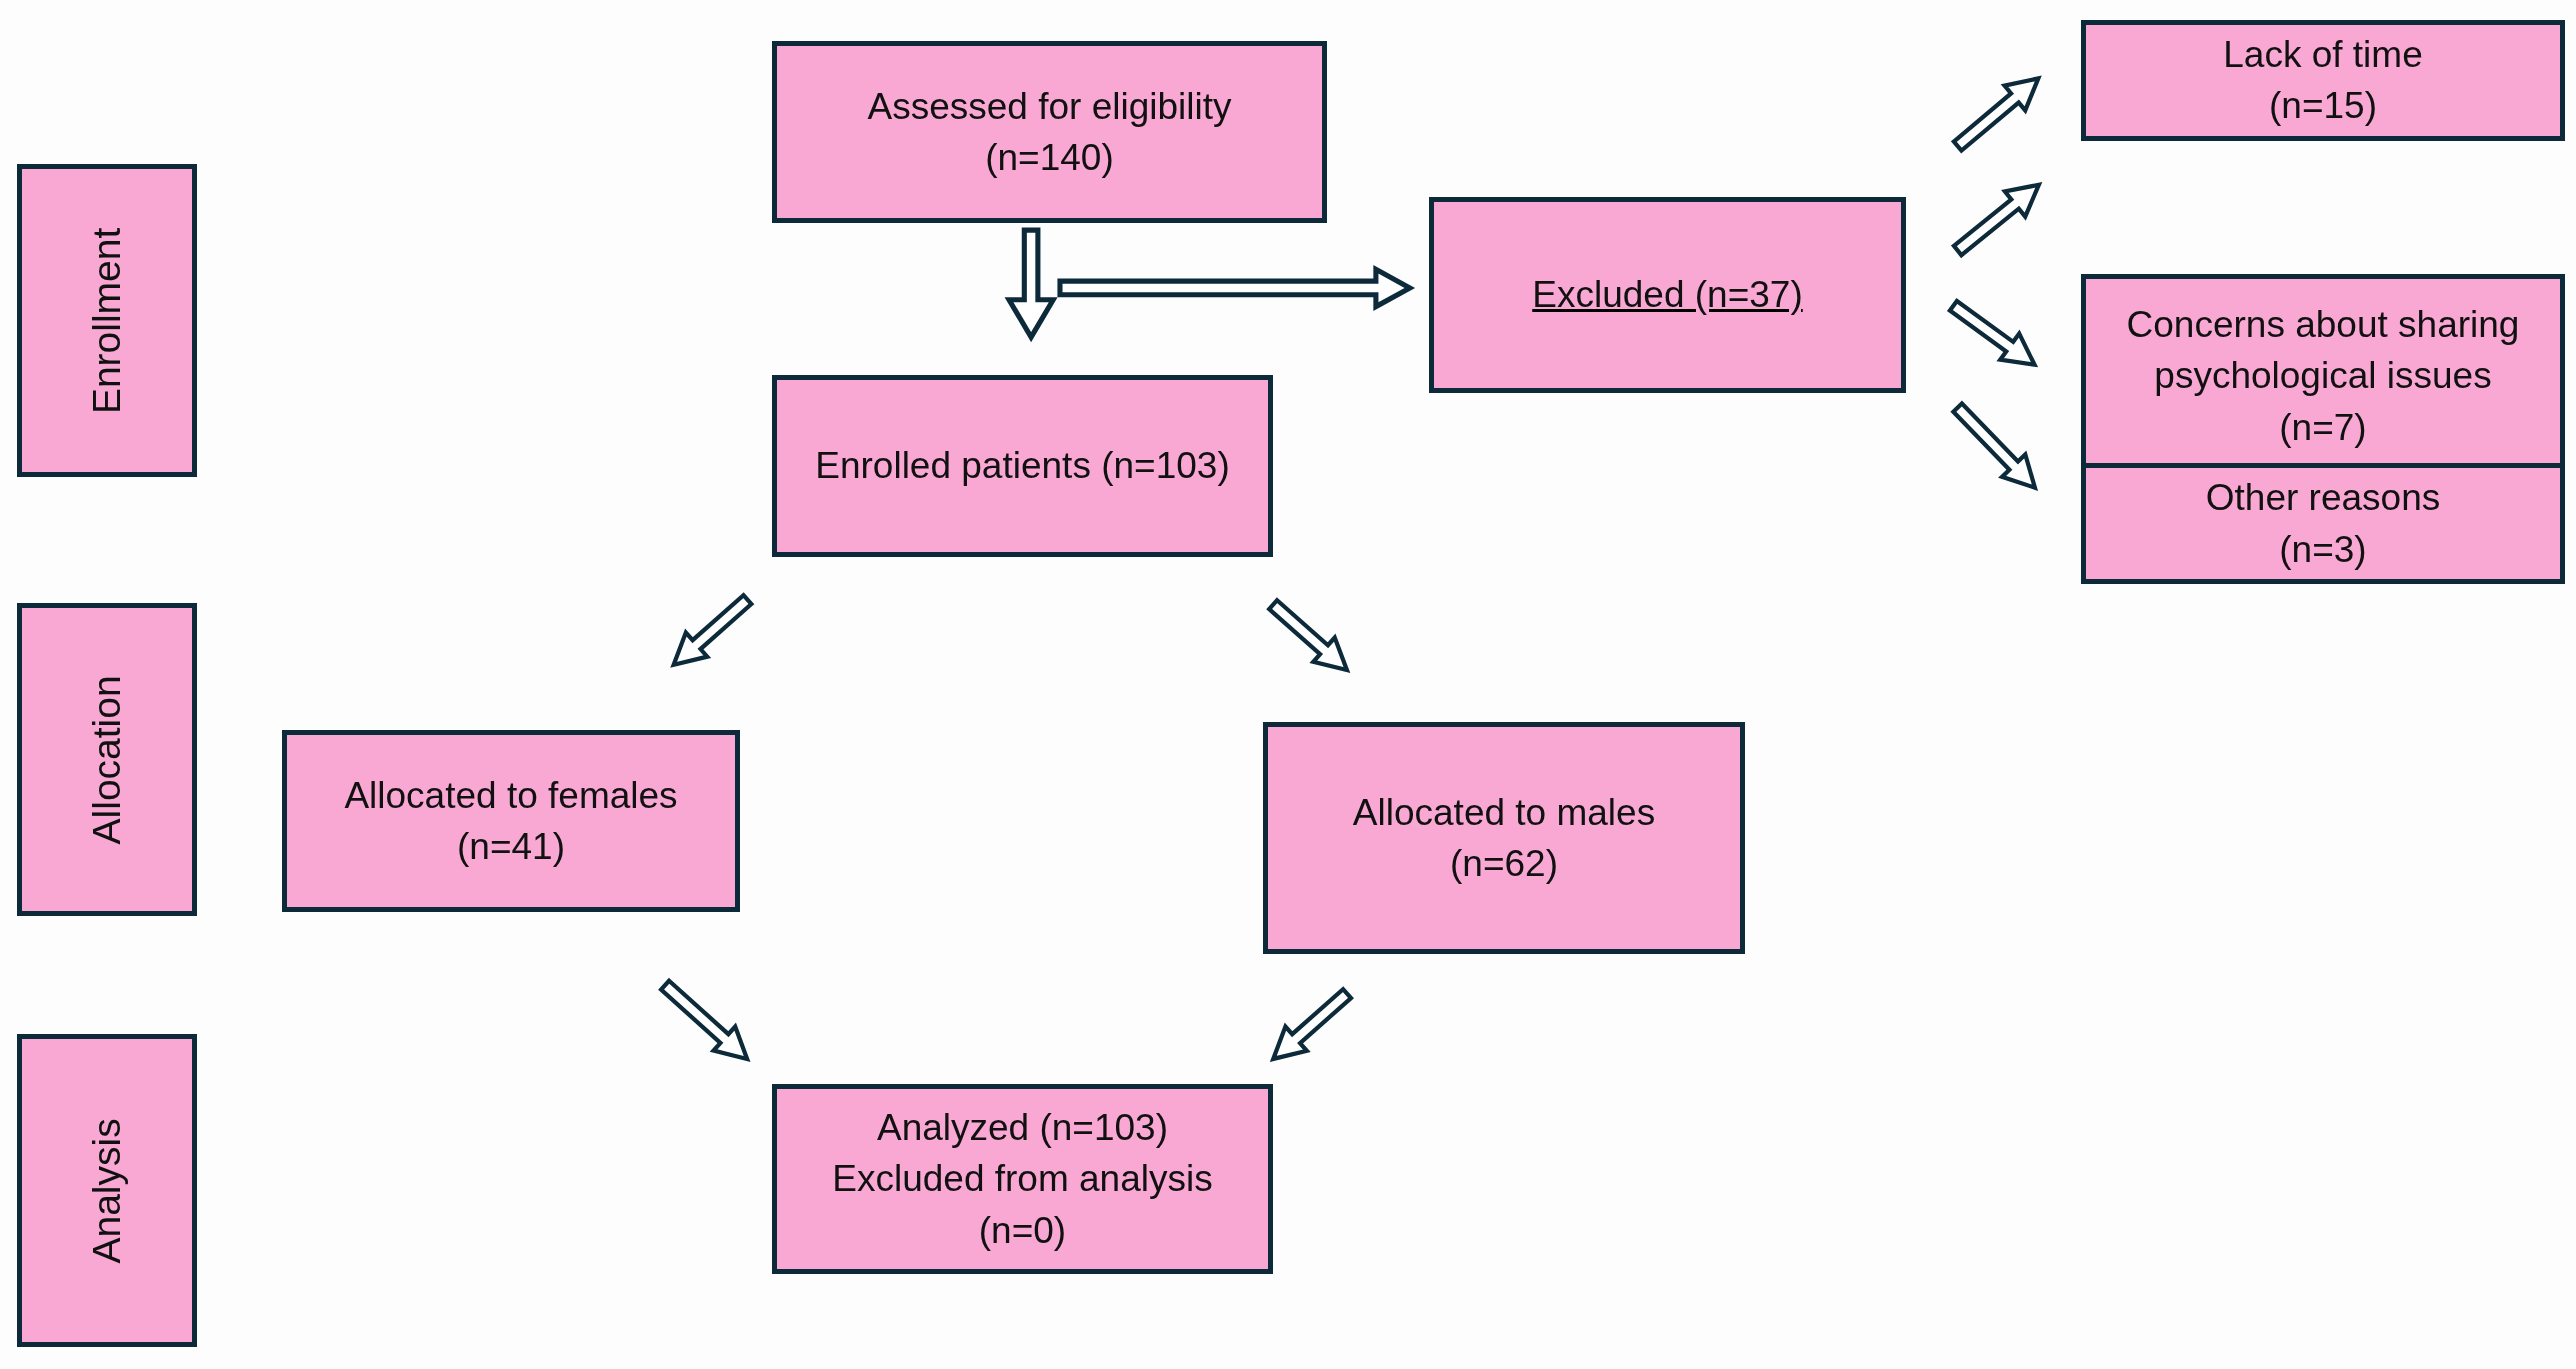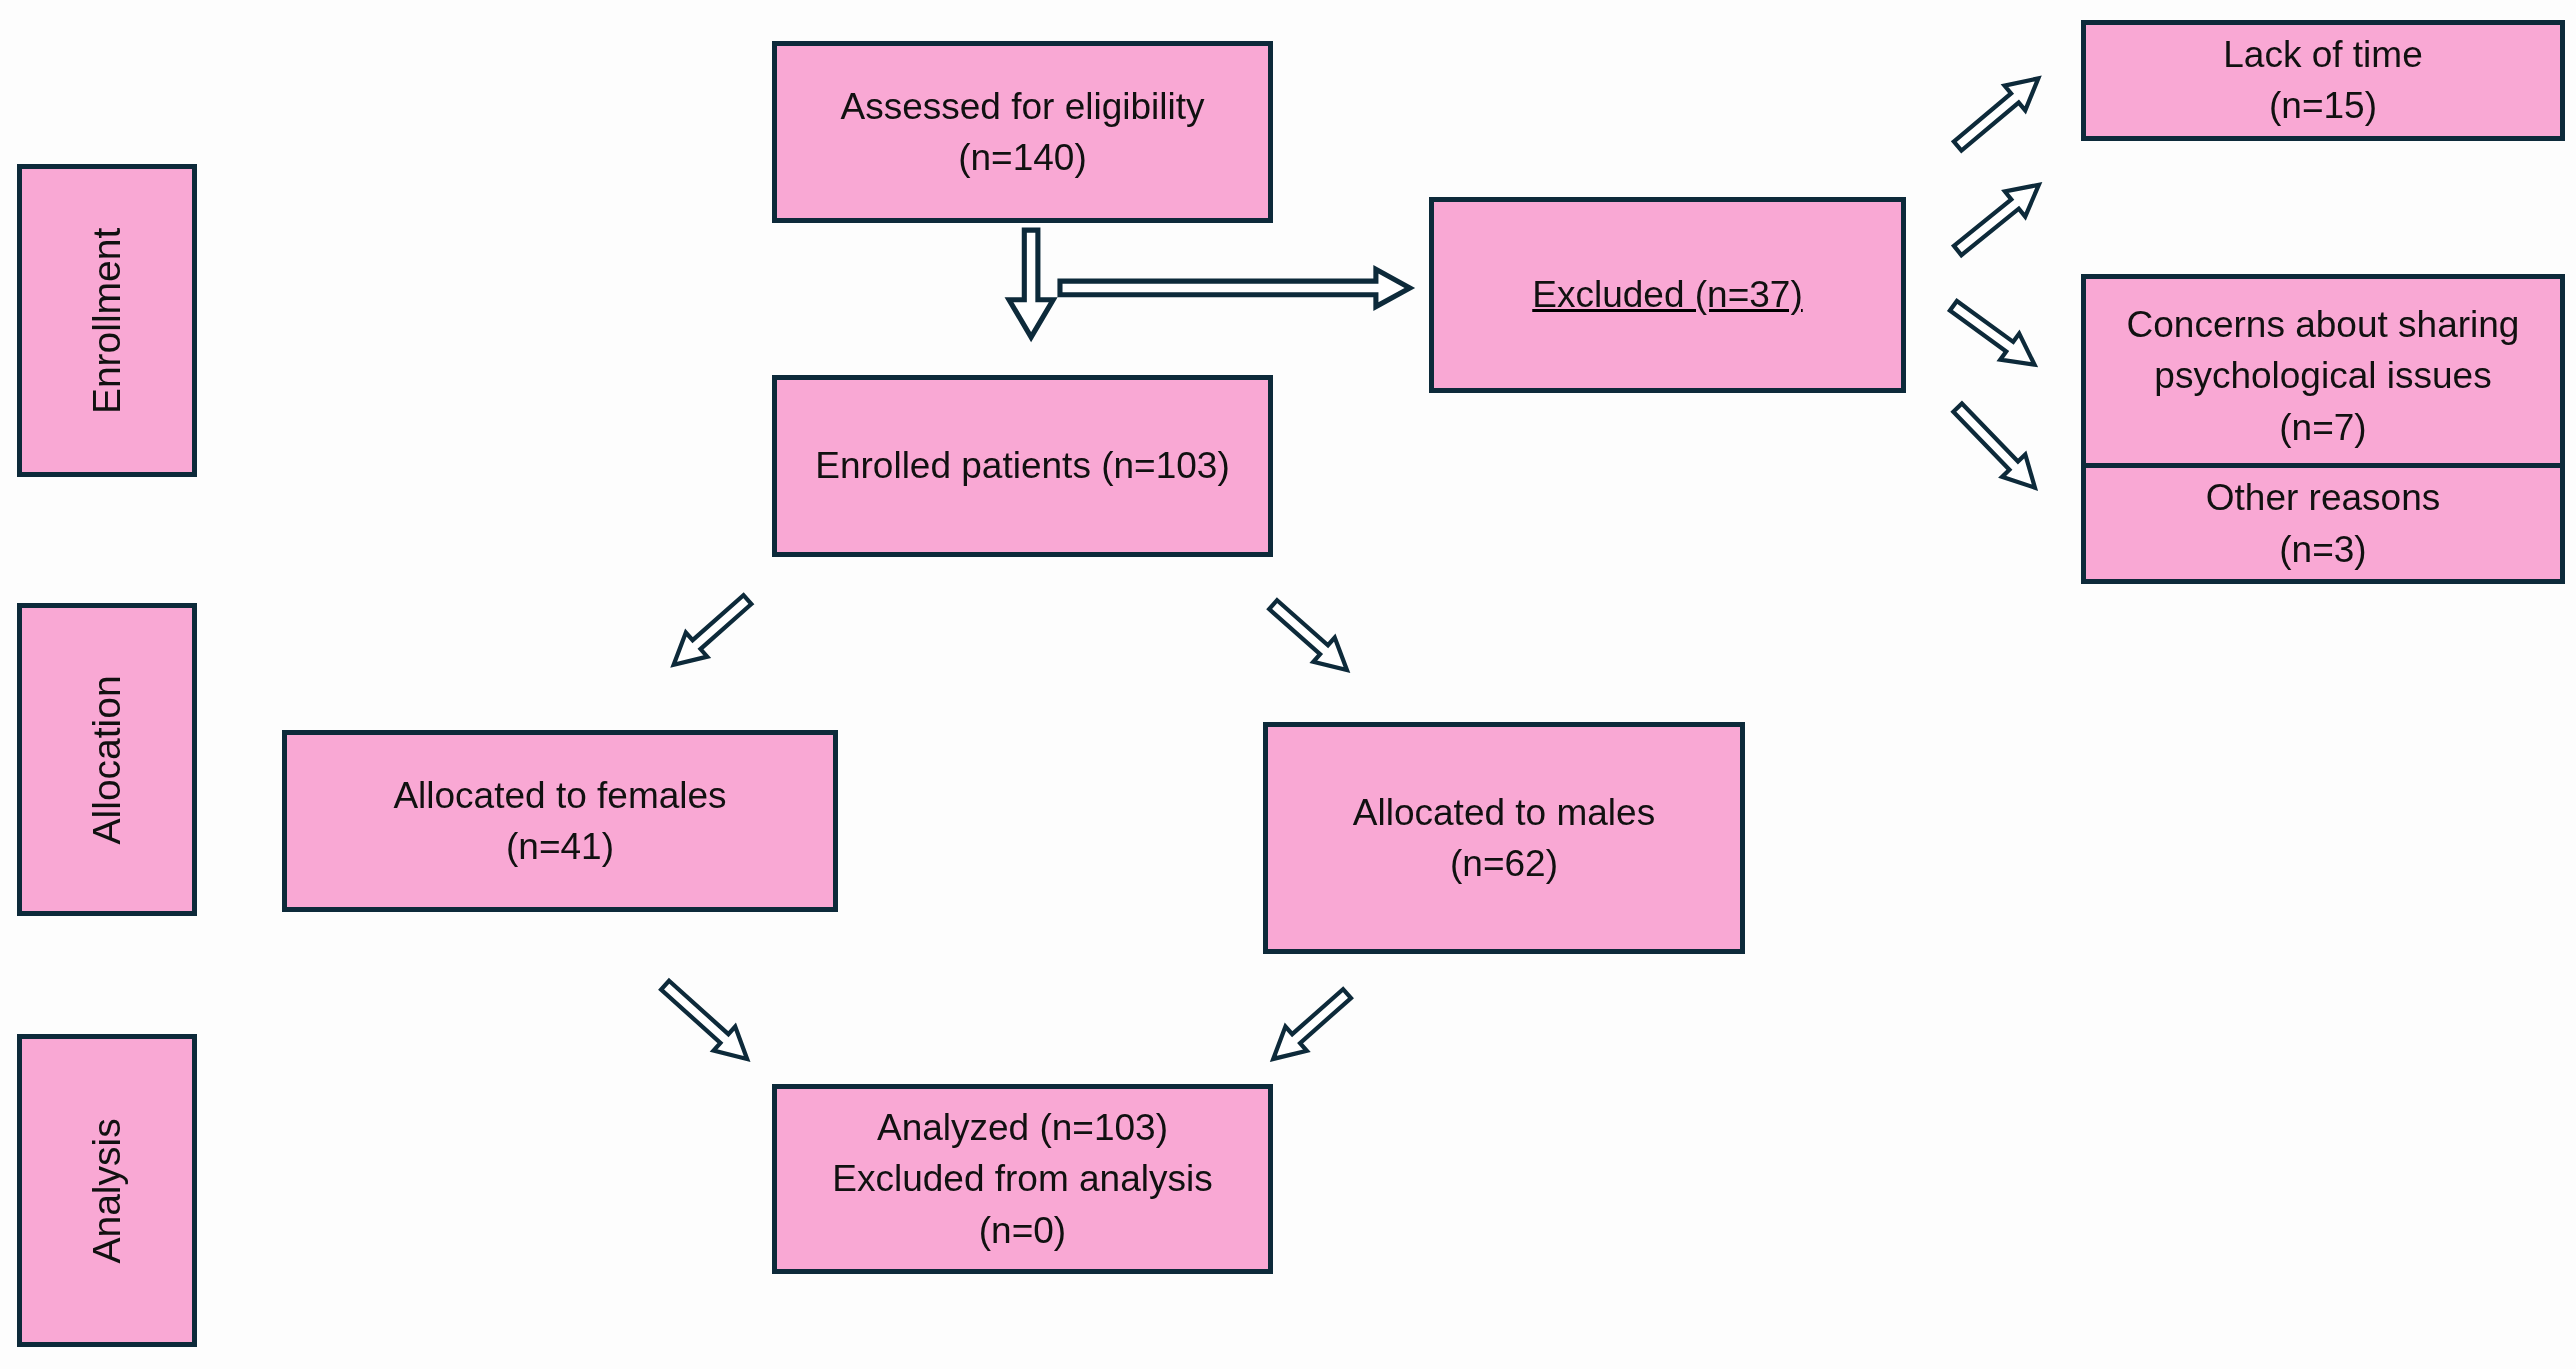--- a/index.html
+++ b/index.html
@@ -42,31 +42,31 @@
     transform: rotate(-90deg);
     transform-origin: center center;
     white-space: nowrap;
     font-size: 39px;
   }
   
   #b-enrollment { left: 17px;  top: 164px;  width: 180px; height: 313px; }
   #b-allocation { left: 17px;  top: 603px;  width: 180px; height: 313px; }
   #b-analysis   { left: 17px;  top: 1034px; width: 180px; height: 313px; }
   
-  #b-assessed   { left: 772px; top: 41px;   width: 501px; height: 182px; }
+  #b-assessed   { left: 772px; top: 41px;   width: 555px; height: 182px; }
   #b-enrolled   { left: 772px; top: 375px;  width: 501px; height: 182px; }
   #b-analyzed   { left: 772px; top: 1084px; width: 501px; height: 190px; }
   
   #b-excluded   { left: 1429px; top: 197px; width: 477px; height: 196px; text-decoration: underline; }
   #b-reason-time     { left: 2081px; top: 19.5px;  width: 484px; height: 121px; }
   #b-reason-interest { left: 2081px; top: 148px; width: 484px; height: 121px; }
   #b-reason-concerns { left: 2081px; top: 274px; width: 484px; height: 204px; }
   #b-reason-other    { left: 2081px; top: 463px; width: 484px; height: 121px; }
   
-  #b-females    { left: 282px;  top: 730px; width: 556px; height: 182px; }
+  #b-females    { left: 282px;  top: 730px; width: 458px; height: 182px; }
   #b-males      { left: 1263px; top: 722px; width: 482px; height: 232px; }
 </style>
 </head>
 <body>
 
 <div class="canvas">
 
   <svg class="overlay" width="2576" height="1369" viewBox="0 0 3033 1612" aria-hidden="true">
     <g fill="#ffffff" stroke="#0d2a3a" stroke-width="5" stroke-linejoin="miter">
       <path stroke-width="6" d="M0,-8 L82,-8 L82,-26 L126,0 L82,26 L82,8 L0,8 Z" transform="translate(1214,271) rotate(90)"></path>

